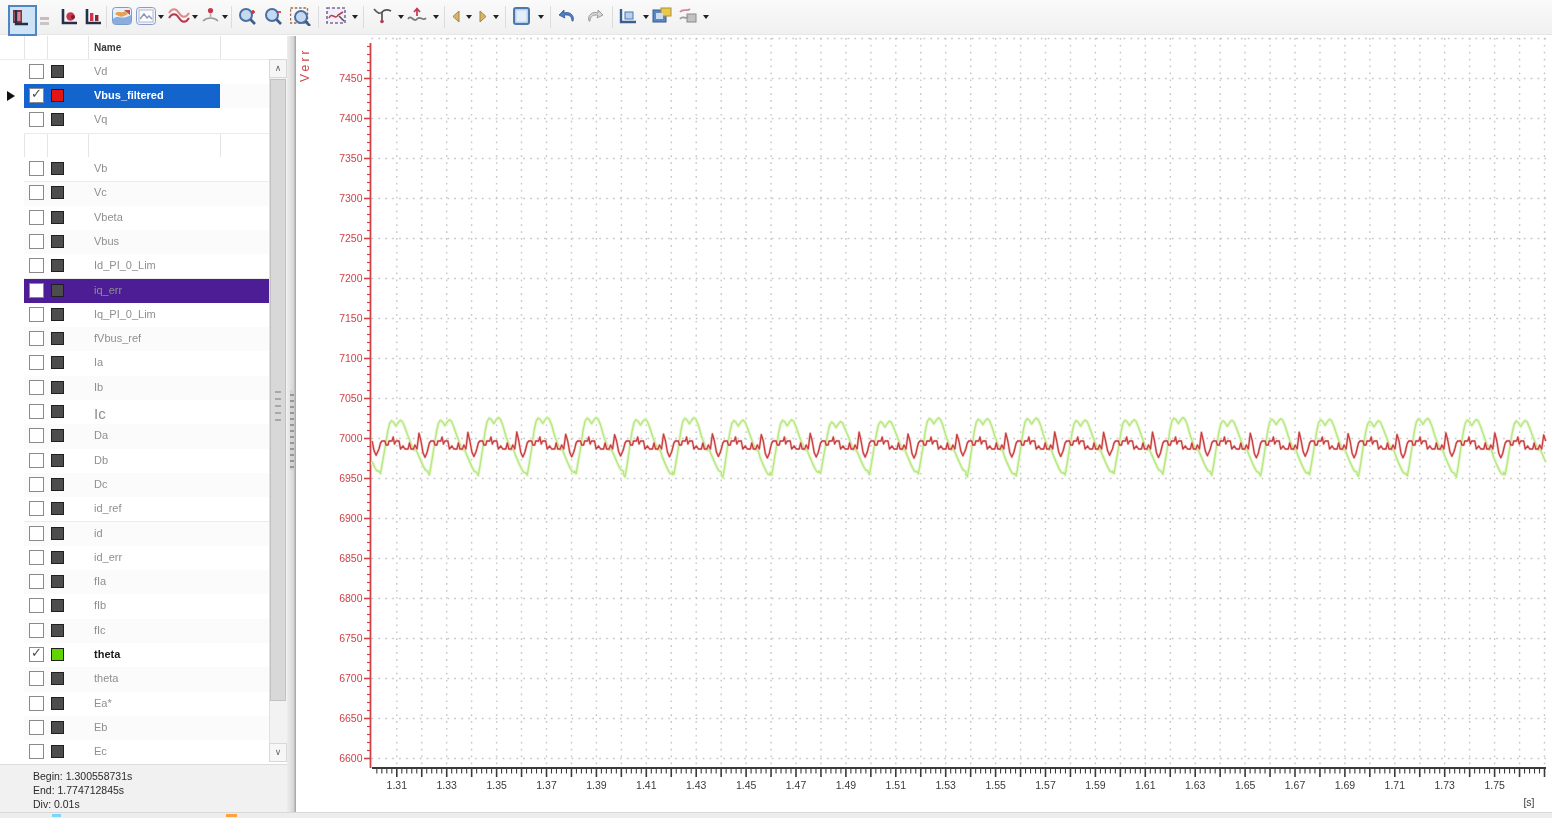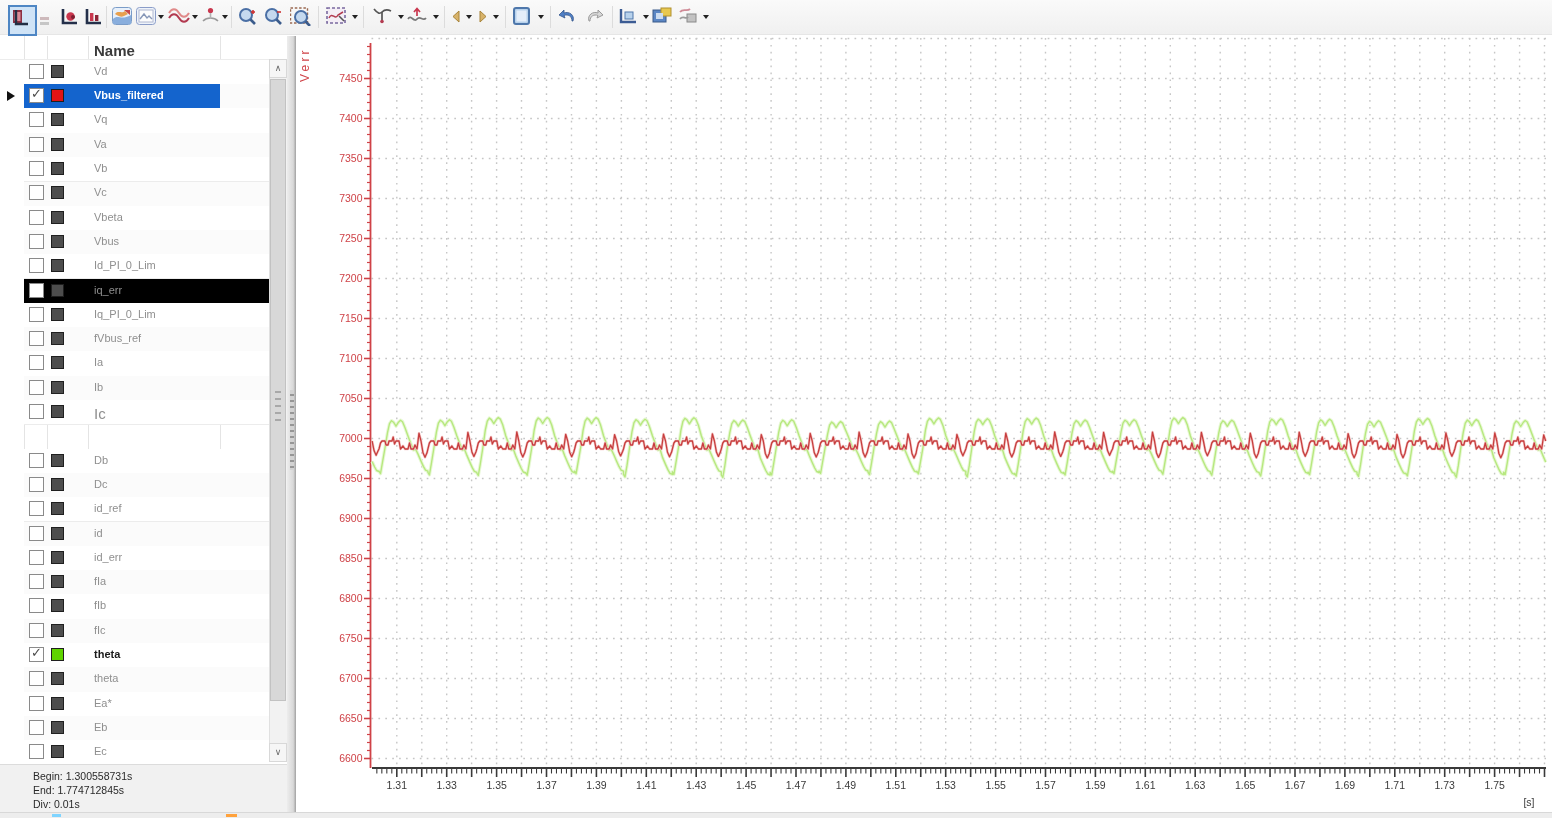--- a/index.html
+++ b/index.html
@@ -126,21 +126,21 @@
       <rect x="4" y="6" width="7" height="6" fill="#ccdcf0"></rect>
     </svg>
 <svg style="position:absolute;left:678px;top:7px" width="21" height="19" viewBox="0 0 21 19">
       <path d="M2 5 C5 1 9 5 12 2" stroke="#cf8a96" stroke-width="1.8" fill="none"></path>
       <rect x="9" y="7" width="9" height="8" fill="#c2c2c2" stroke="#8a8a8a"></rect>
       <path d="M2 12 C5 8 8 13 10 10" stroke="#9a9a9a" stroke-width="1.8" fill="none"></path>
     </svg>
 <div style="position:absolute;left:703px;top:15px;width:0;height:0;border-top:4px solid #222;border-left:3.5px solid transparent;border-right:3.5px solid transparent;"></div>
 
 <div class="abs" style="left:0;top:36px;width:270px;height:728px;background:#fff;"></div>
-<div class="abs" style="left:94px;top:42px;font-size:15px;font-weight:bold;color:#3a3a3a;">Name</div>
+<div class="abs" style="left:94px;top:42px;font-size:10px;font-weight:bold;color:#3a3a3a;">Name</div>
 <div class="abs" style="left:24px;top:36px;width:1px;height:728px;background:#e4e4e4;"></div>
 <div class="abs" style="left:47px;top:36px;width:1px;height:728px;background:#e4e4e4;"></div>
 <div class="abs" style="left:88px;top:36px;width:1px;height:728px;background:#e4e4e4;"></div>
 <div class="abs" style="left:220px;top:36px;width:1px;height:728px;background:#e4e4e4;"></div>
 <div class="abs" style="left:0;top:59px;width:270px;height:1px;background:#ececec;"></div>
 <div style="position:absolute;left:24px;top:59.8px;width:246px;height:24.3px;background:#ffffff;border-bottom:1px solid #ececec;">
       <span style="position:absolute;left:5px;top:4px;width:13px;height:13px;background:#fff;border:1px solid #8a8a8a;"></span>
       <span style="position:absolute;left:27px;top:5px;width:11px;height:11px;background:#4d4d4d;border:1px solid #1f1f1f;"></span>
       <span style="position:absolute;left:70px;top:5px;font-size:11px;color:#8f8f8f;">Vd</span>
     </div>
@@ -151,25 +151,20 @@
       </span>
       <span style="position:absolute;left:27px;top:5px;width:11px;height:11px;background:#e21414;border:1px solid #1f1f1f;"></span>
       <span style="position:absolute;left:70px;top:5px;font-size:11px;font-weight:bold;color:#ffffff;">Vbus_filtered</span>
     </div>
 <div style="position:absolute;left:7px;top:91px;width:0;height:0;border-left:8px solid #111;border-top:5px solid transparent;border-bottom:5px solid transparent;"></div>
 <div style="position:absolute;left:24px;top:108.4px;width:246px;height:24.3px;background:#ffffff;border-bottom:1px solid #ececec;">
       <span style="position:absolute;left:5px;top:4px;width:13px;height:13px;background:#fff;border:1px solid #8a8a8a;"></span>
       <span style="position:absolute;left:27px;top:5px;width:11px;height:11px;background:#4d4d4d;border:1px solid #1f1f1f;"></span>
       <span style="position:absolute;left:70px;top:5px;font-size:11px;color:#8f8f8f;">Vq</span>
     </div>
-<div style="position:absolute;left:24px;top:132.7px;width:246px;height:24.3px;background:#fbfbfb;border-bottom:1px solid #ececec;">
-      <span style="position:absolute;left:5px;top:4px;width:13px;height:13px;background:#fff;border:1px solid #8a8a8a;"></span>
-      <span style="position:absolute;left:27px;top:5px;width:11px;height:11px;background:#4d4d4d;border:1px solid #1f1f1f;"></span>
-      <span style="position:absolute;left:70px;top:5px;font-size:11px;color:#8f8f8f;">Va</span>
-    </div>
 <div style="position:absolute;left:24px;top:181.3px;width:246px;height:24.3px;background:#fbfbfb;border-bottom:1px solid #ececec;">
       <span style="position:absolute;left:5px;top:4px;width:13px;height:13px;background:#fff;border:1px solid #8a8a8a;"></span>
       <span style="position:absolute;left:27px;top:5px;width:11px;height:11px;background:#4d4d4d;border:1px solid #1f1f1f;"></span>
       <span style="position:absolute;left:70px;top:5px;font-size:11px;color:#8f8f8f;">Vc</span>
     </div>
 <div style="position:absolute;left:24px;top:157.0px;width:246px;height:24.3px;background:#ffffff;border-bottom:1px solid #ececec;">
       <span style="position:absolute;left:5px;top:4px;width:13px;height:13px;background:#fff;border:1px solid #8a8a8a;"></span>
       <span style="position:absolute;left:27px;top:5px;width:11px;height:11px;background:#4d4d4d;border:1px solid #1f1f1f;"></span>
       <span style="position:absolute;left:70px;top:5px;font-size:11px;color:#8f8f8f;">Vb</span>
     </div>
@@ -181,21 +176,21 @@
 <div style="position:absolute;left:24px;top:229.9px;width:246px;height:24.3px;background:#fbfbfb;border-bottom:1px solid #ececec;">
       <span style="position:absolute;left:5px;top:4px;width:13px;height:13px;background:#fff;border:1px solid #8a8a8a;"></span>
       <span style="position:absolute;left:27px;top:5px;width:11px;height:11px;background:#4d4d4d;border:1px solid #1f1f1f;"></span>
       <span style="position:absolute;left:70px;top:5px;font-size:11px;color:#8f8f8f;">Vbus</span>
     </div>
 <div style="position:absolute;left:24px;top:254.2px;width:246px;height:24.3px;background:#ffffff;border-bottom:1px solid #ececec;">
       <span style="position:absolute;left:5px;top:4px;width:13px;height:13px;background:#fff;border:1px solid #8a8a8a;"></span>
       <span style="position:absolute;left:27px;top:5px;width:11px;height:11px;background:#4d4d4d;border:1px solid #1f1f1f;"></span>
       <span style="position:absolute;left:70px;top:5px;font-size:11px;color:#8f8f8f;">Id_PI_0_Lim</span>
     </div>
-<div style="position:absolute;left:24px;top:278.5px;width:246px;height:24.3px;background:#000000;border-bottom:1px solid #ececec;">
+<div style="position:absolute;left:24px;top:278.5px;width:246px;height:24.3px;background:#4c1d95;border-bottom:1px solid #ececec;">
       <span style="position:absolute;left:5px;top:4px;width:13px;height:13px;background:#fff;border:1px solid #8a8a8a;"></span>
       <span style="position:absolute;left:27px;top:5px;width:11px;height:11px;background:#4d4d4d;border:1px solid #1f1f1f;"></span>
       <span style="position:absolute;left:70px;top:5px;font-size:11px;color:#8f8f8f;">iq_err</span>
     </div>
 <div style="position:absolute;left:24px;top:302.8px;width:246px;height:24.3px;background:#ffffff;border-bottom:1px solid #ececec;">
       <span style="position:absolute;left:5px;top:4px;width:13px;height:13px;background:#fff;border:1px solid #8a8a8a;"></span>
       <span style="position:absolute;left:27px;top:5px;width:11px;height:11px;background:#4d4d4d;border:1px solid #1f1f1f;"></span>
       <span style="position:absolute;left:70px;top:5px;font-size:11px;color:#8f8f8f;">Iq_PI_0_Lim</span>
     </div>
 <div style="position:absolute;left:24px;top:327.1px;width:246px;height:24.3px;background:#fbfbfb;border-bottom:1px solid #ececec;">
@@ -210,20 +205,25 @@
     </div>
 <div style="position:absolute;left:24px;top:375.7px;width:246px;height:24.3px;background:#fbfbfb;border-bottom:1px solid #ececec;">
       <span style="position:absolute;left:5px;top:4px;width:13px;height:13px;background:#fff;border:1px solid #8a8a8a;"></span>
       <span style="position:absolute;left:27px;top:5px;width:11px;height:11px;background:#4d4d4d;border:1px solid #1f1f1f;"></span>
       <span style="position:absolute;left:70px;top:5px;font-size:11px;color:#8f8f8f;">Ib</span>
     </div>
 <div style="position:absolute;left:24px;top:400.0px;width:246px;height:24.3px;background:#ffffff;border-bottom:1px solid #ececec;">
       <span style="position:absolute;left:5px;top:4px;width:13px;height:13px;background:#fff;border:1px solid #8a8a8a;"></span>
       <span style="position:absolute;left:27px;top:5px;width:11px;height:11px;background:#4d4d4d;border:1px solid #1f1f1f;"></span>
       <span style="position:absolute;left:70px;top:5px;font-size:15px;color:#8f8f8f;">Ic</span>
+    </div>
+<div style="position:absolute;left:24px;top:424.3px;width:246px;height:24.3px;background:#fbfbfb;border-bottom:1px solid #ececec;">
+      <span style="position:absolute;left:5px;top:4px;width:13px;height:13px;background:#fff;border:1px solid #8a8a8a;"></span>
+      <span style="position:absolute;left:27px;top:5px;width:11px;height:11px;background:#4d4d4d;border:1px solid #1f1f1f;"></span>
+      <span style="position:absolute;left:70px;top:5px;font-size:11px;color:#8f8f8f;">Da</span>
     </div>
 <div style="position:absolute;left:24px;top:448.6px;width:246px;height:24.3px;background:#ffffff;border-bottom:1px solid #ececec;">
       <span style="position:absolute;left:5px;top:4px;width:13px;height:13px;background:#fff;border:1px solid #8a8a8a;"></span>
       <span style="position:absolute;left:27px;top:5px;width:11px;height:11px;background:#4d4d4d;border:1px solid #1f1f1f;"></span>
       <span style="position:absolute;left:70px;top:5px;font-size:11px;color:#8f8f8f;">Db</span>
     </div>
 <div style="position:absolute;left:24px;top:472.9px;width:246px;height:24.3px;background:#fbfbfb;border-bottom:1px solid #ececec;">
       <span style="position:absolute;left:5px;top:4px;width:13px;height:13px;background:#fff;border:1px solid #8a8a8a;"></span>
       <span style="position:absolute;left:27px;top:5px;width:11px;height:11px;background:#4d4d4d;border:1px solid #1f1f1f;"></span>
       <span style="position:absolute;left:70px;top:5px;font-size:11px;color:#8f8f8f;">Dc</span>

